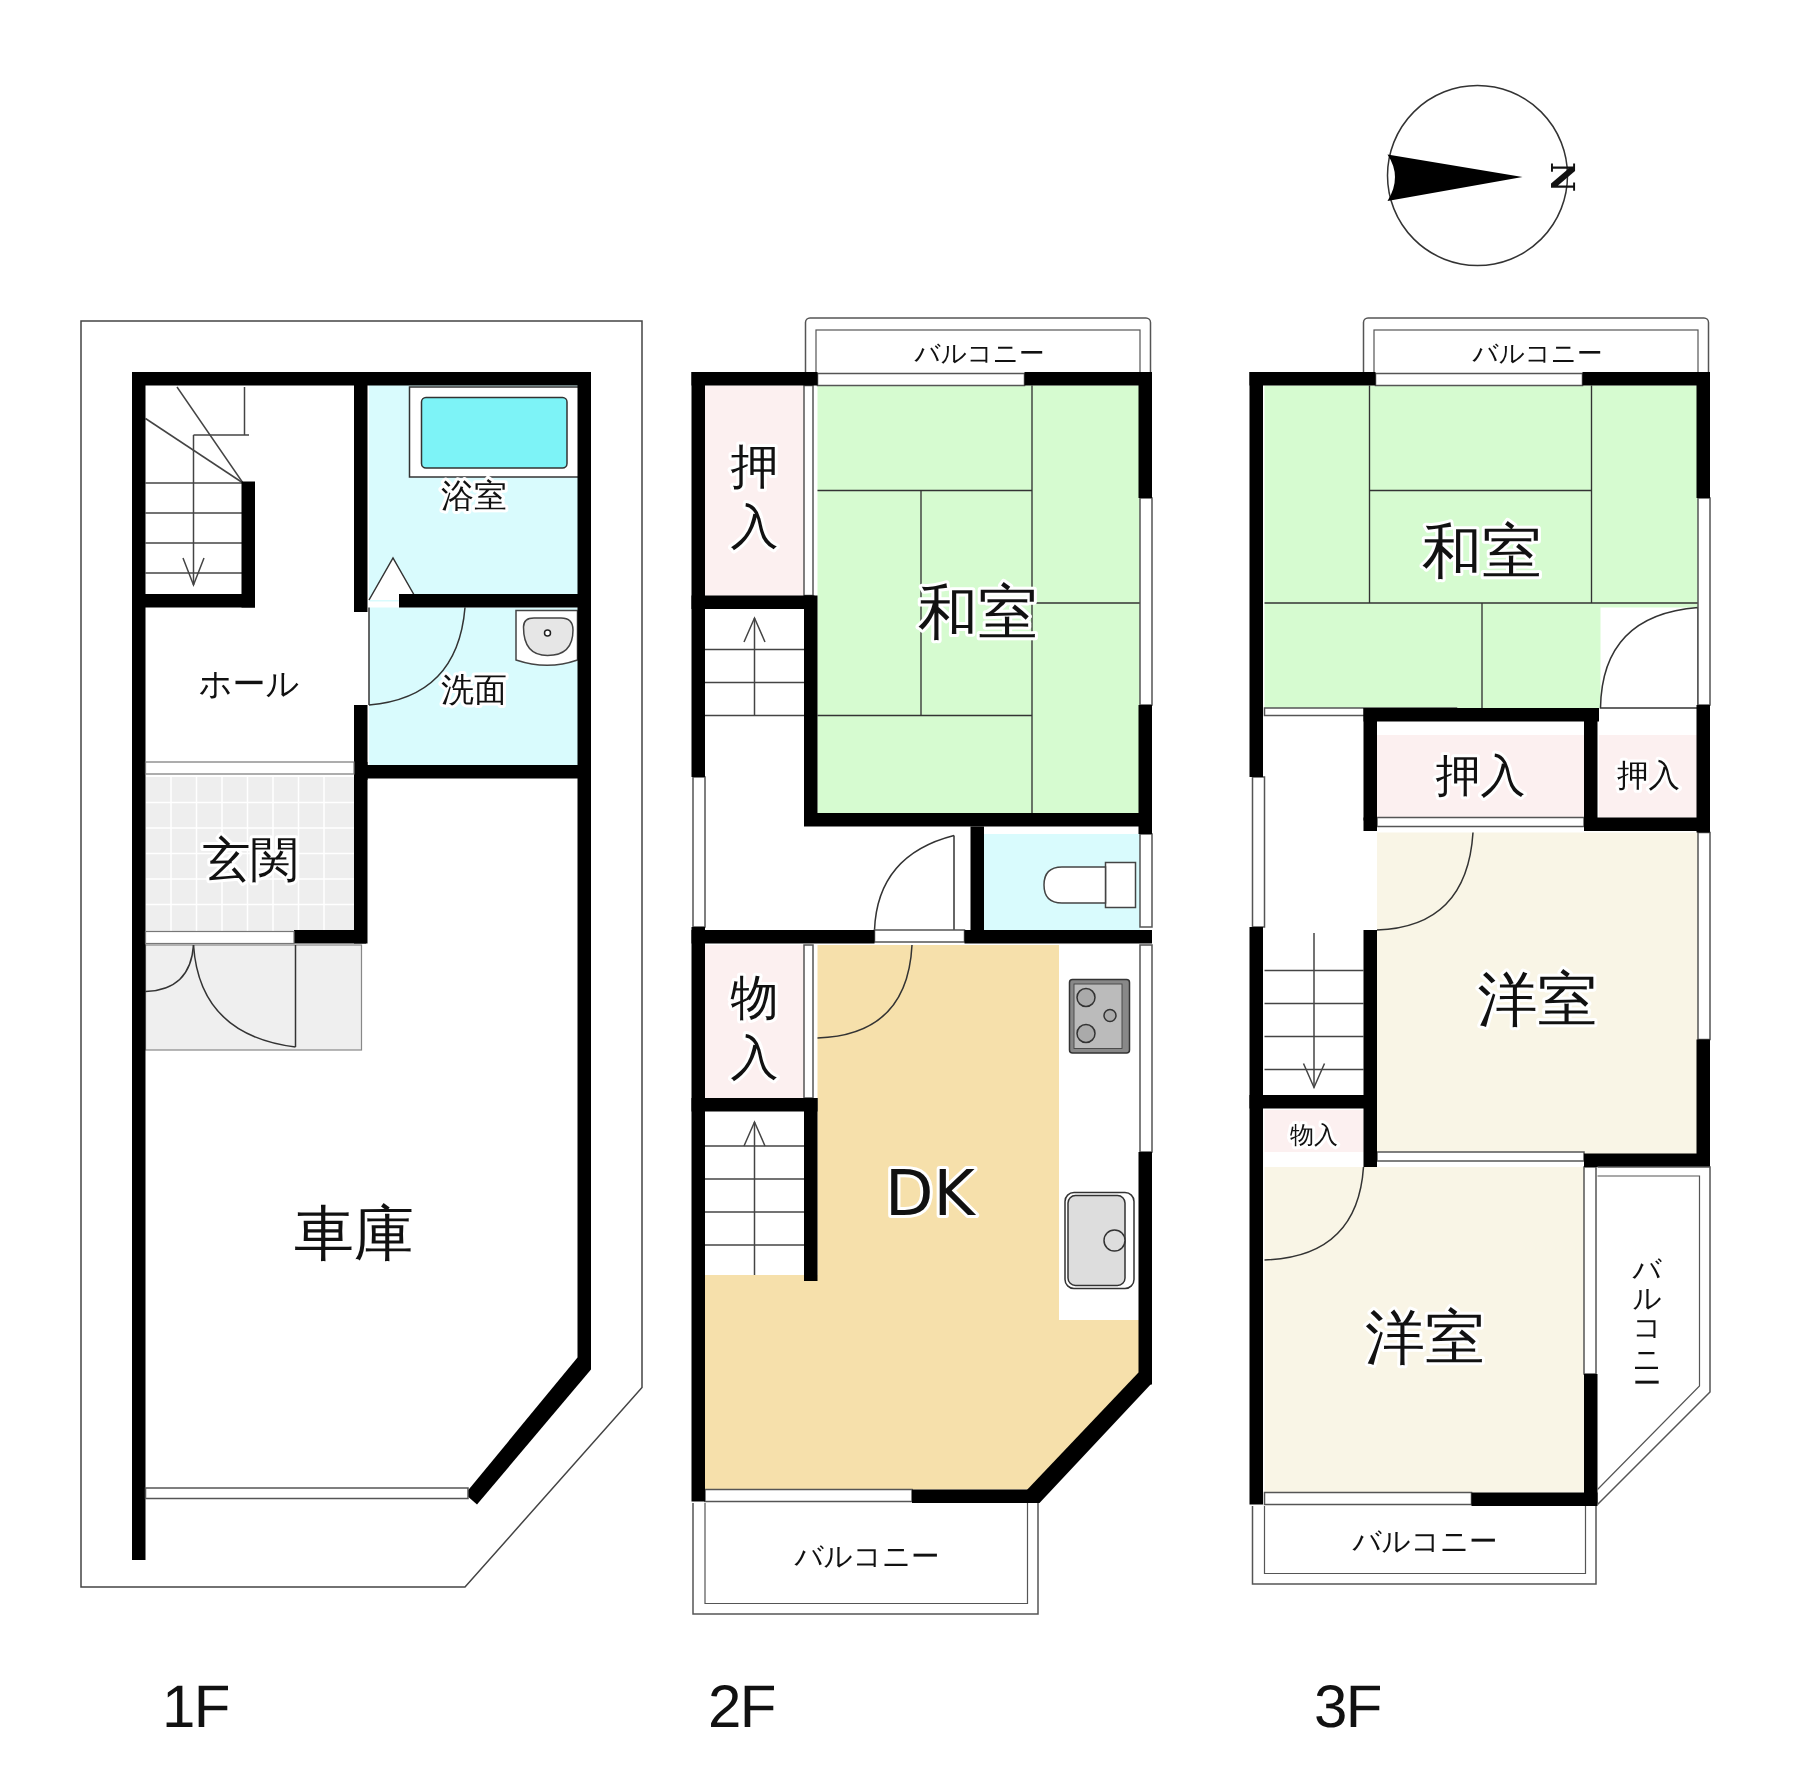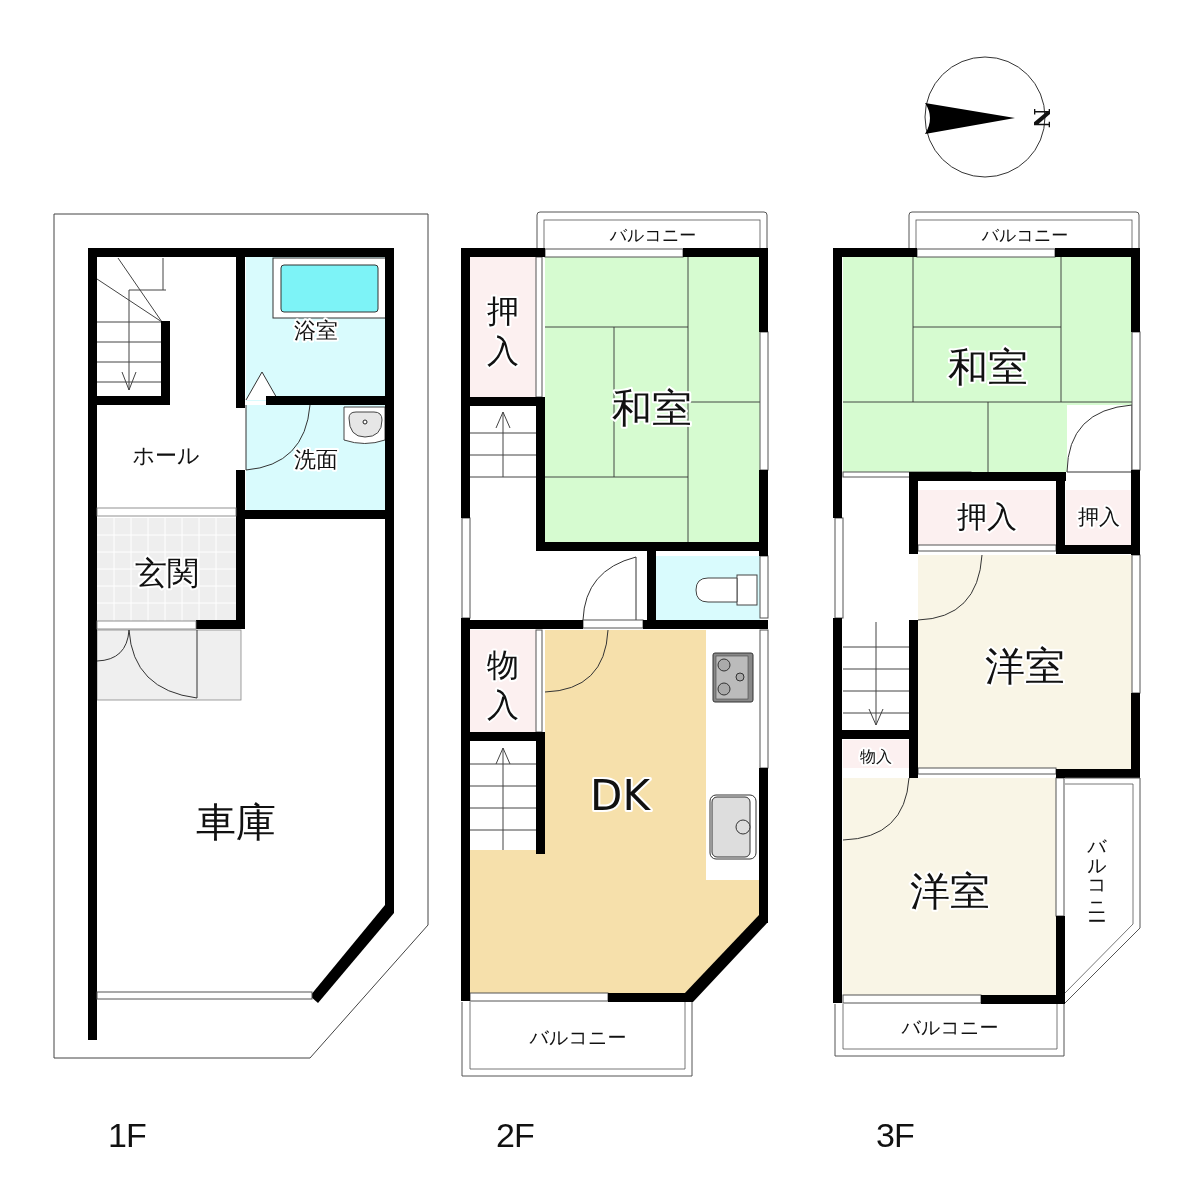--- a/index.html
+++ b/index.html
@@ -2,21 +2,21 @@
 <html><head>
 <meta charset="utf-8">
 <style>
   html, body { margin:0; padding:0; background:#ffffff; }
   body { width:1198px; height:1194px; position:relative; overflow:hidden;
          font-family:"DejaVu Sans", "Liberation Sans", sans-serif; }
   svg.plan { position:absolute; left:0; top:0; }
   .lbl { font-family:"DejaVu Sans", "Liberation Sans", sans-serif; fill:#111;
          paint-order:stroke; stroke:#fff; stroke-width:4px; stroke-linejoin:round; }
   .floor-lbl { position:absolute; font-family:"Liberation Sans", sans-serif;
-               font-size:34px; color:#111; letter-spacing:-1px; }
+               font-size:40px; color:#111; letter-spacing:-1px; }
 </style>
 </head>
 <body>
 
 <svg class="plan" width="1198" height="1194" viewBox="0 0 1198 1194" xmlns="http://www.w3.org/2000/svg">
 
   <g>
     <circle cx="985" cy="117" r="60" fill="#fff" stroke="#333" stroke-width="1"></circle>
     <path d="M925,103 L1015,118 L925,134 Q935,118 925,103 Z" fill="#000"></path>
     <text x="1040" y="118" font-size="22" font-family="DejaVu Serif, serif" font-weight="bold" text-anchor="middle" dominant-baseline="middle" transform="rotate(90 1040 118)" fill="#111">N</text>
@@ -290,14 +290,14 @@
     <text class="lbl" x="988" y="381" font-size="40" text-anchor="middle">和室</text>
     <text class="lbl" x="987" y="527" font-size="30" text-anchor="middle">押入</text>
     <text class="lbl" x="1099" y="524" font-size="21" text-anchor="middle">押入</text>
     <text class="lbl" x="1025" y="680" font-size="40" text-anchor="middle">洋室</text>
     <text class="lbl" x="876" y="762" font-size="16" text-anchor="middle">物入</text>
     <text class="lbl" x="950" y="905" font-size="40" text-anchor="middle">洋室</text>
   </g>
 </svg>
 
 <div class="floor-lbl" style="left:108px;top:1116px;">1F</div>
-<div class="floor-lbl" style="left:496px;top:1116px;">2F</div>
+<div class="floor-lbl" style="left:472px;top:1116px;">2F</div>
 <div class="floor-lbl" style="left:852px;top:1116px;margin-left:24px;">3F</div>
 
 </body></html>

